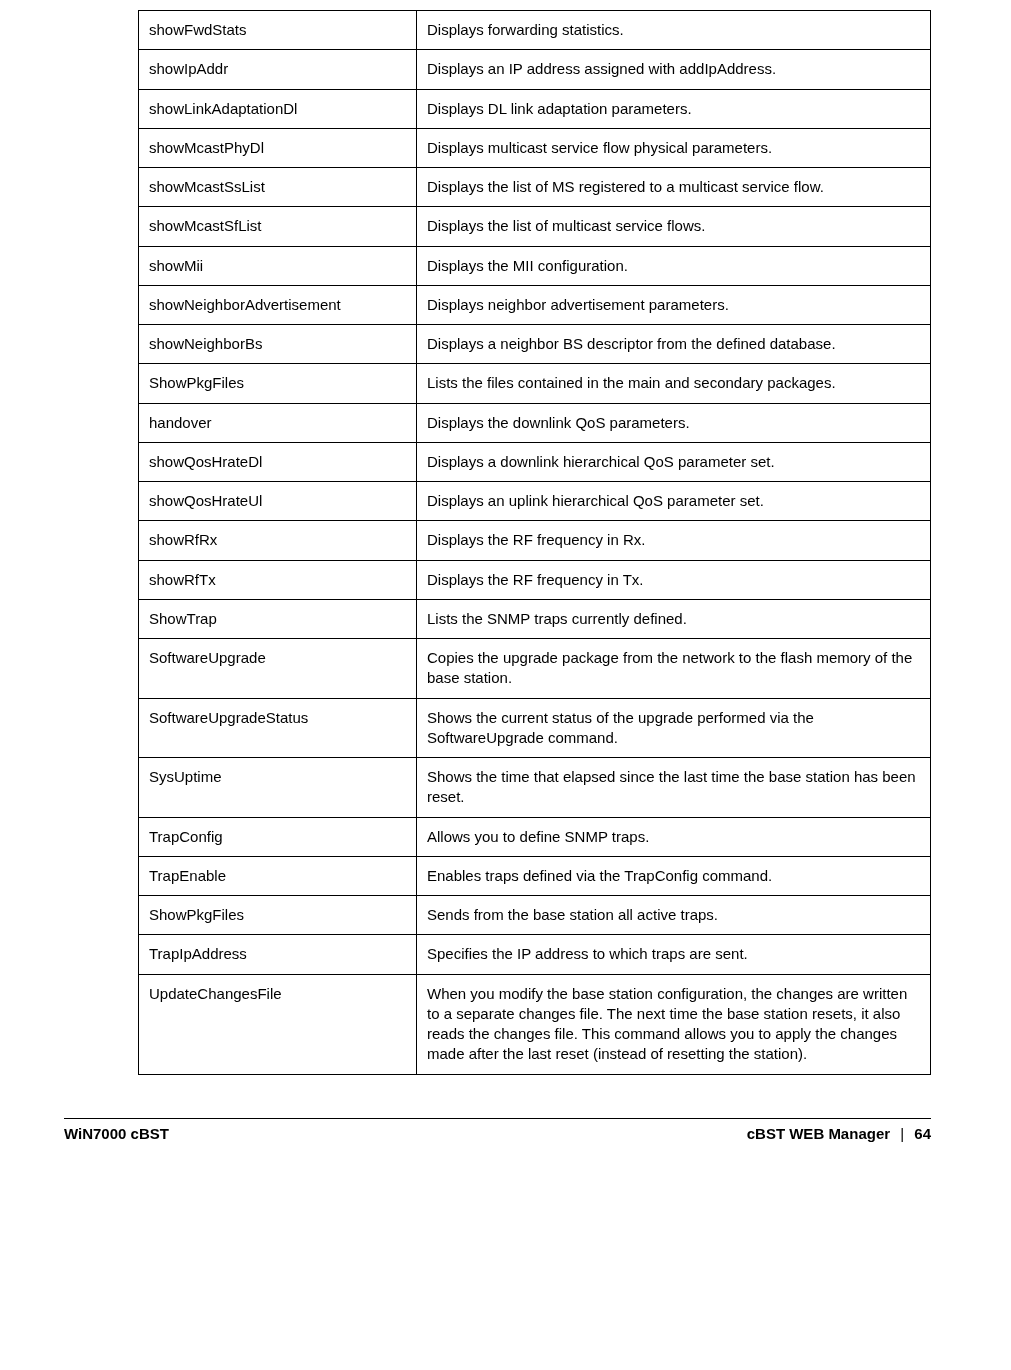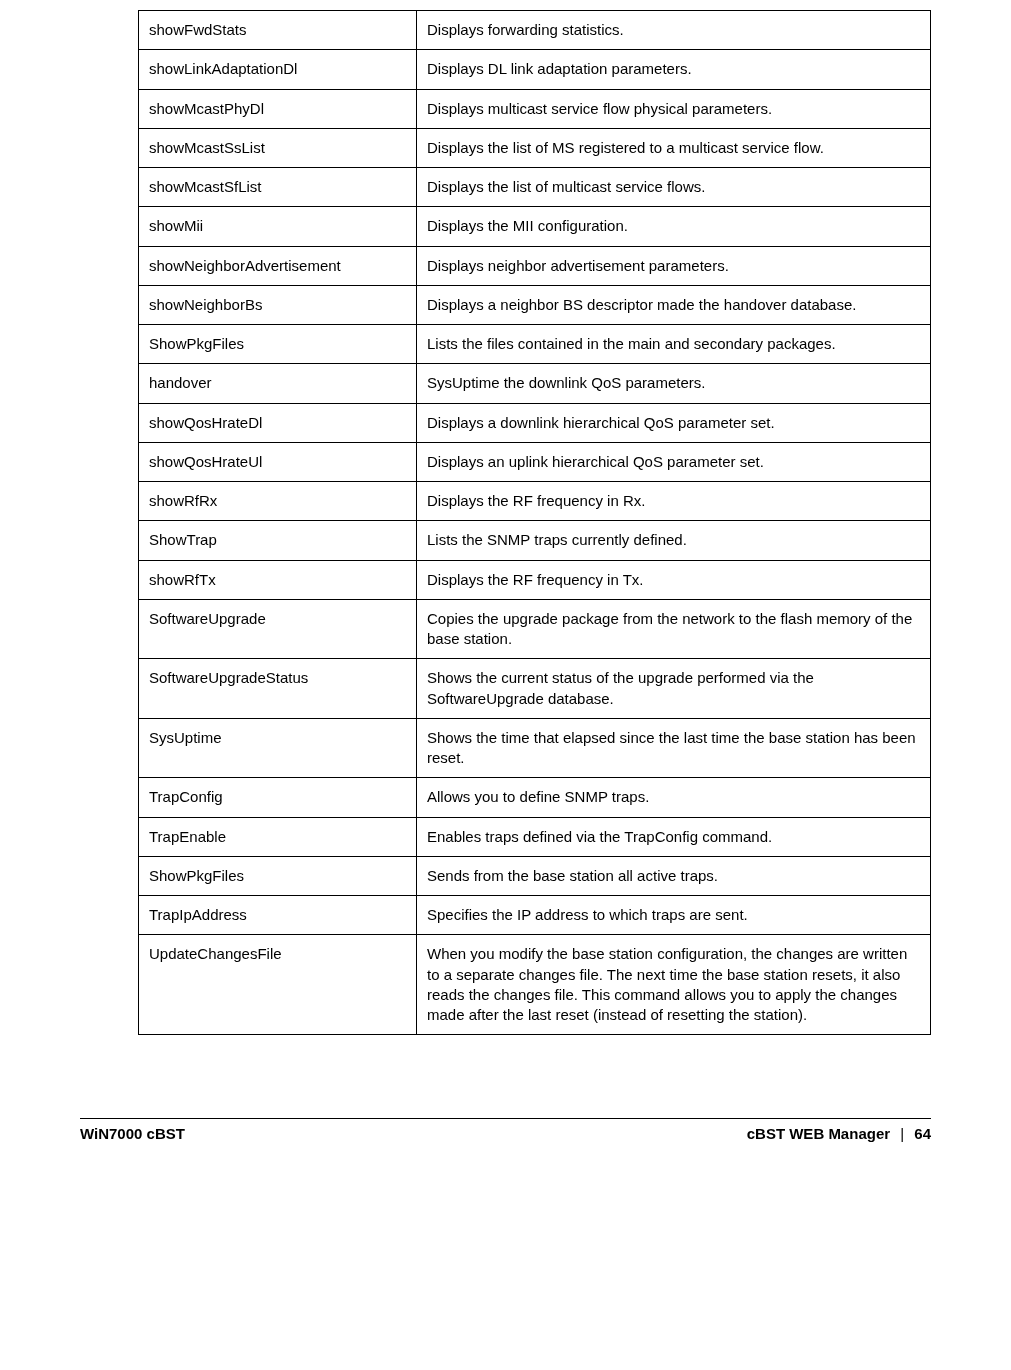--- a/index.html
+++ b/index.html
@@ -25,21 +25,21 @@
   table.cmd td {
     border: 1px solid #000;
     padding: 9px 10px 9px 10px;
     vertical-align: top;
     line-height: 1.35;
   }
   table.cmd col.c1 { width: 278px; }
   table.cmd col.c2 { width: auto; }
   .footer {
     position: absolute;
-    left: 80px;
+    left: 64px;
     right: 80px;
     bottom: 38px;
     border-top: 1px solid #000;
     padding-top: 6px;
     display: flex;
     justify-content: space-between;
     font-weight: bold;
     font-size: 15px;
   }
   .footer .sep {
@@ -55,20 +55,24 @@
     <colgroup>
         <col class="c1">
         <col class="c2">
       </colgroup>
     <tbody id="tbody">
         <tr>
           <td>showFwdStats</td>
           <td>Displays forwarding statistics.</td>
         </tr>
         <tr>
+          <td>showIpAddr</td>
+          <td>Displays an IP address assigned with addIpAddress.</td>
+        </tr>
+        <tr>
           <td>showLinkAdaptationDl</td>
           <td>Displays DL link adaptation parameters.</td>
         </tr>
         <tr>
           <td>showMcastPhyDl</td>
           <td>Displays multicast service flow physical parameters.</td>
         </tr>
         <tr>
           <td>showMcastSsList</td>
           <td>Displays the list of MS registered to a multicast service flow.</td>
@@ -80,57 +84,57 @@
         <tr>
           <td>showMii</td>
           <td>Displays the MII configuration.</td>
         </tr>
         <tr>
           <td>showNeighborAdvertisement</td>
           <td>Displays neighbor advertisement parameters.</td>
         </tr>
         <tr>
           <td>showNeighborBs</td>
-          <td>Displays a neighbor BS descriptor made the handover database.</td>
+          <td>Displays a neighbor BS descriptor from the defined database.</td>
         </tr>
         <tr>
           <td>ShowPkgFiles</td>
           <td>Lists the files contained in the main and secondary packages.</td>
         </tr>
         <tr>
           <td>handover</td>
-          <td>SysUptime the downlink QoS parameters.</td>
+          <td>Displays the downlink QoS parameters.</td>
         </tr>
         <tr>
           <td>showQosHrateDl</td>
           <td>Displays a downlink hierarchical QoS parameter set.</td>
         </tr>
         <tr>
           <td>showQosHrateUl</td>
           <td>Displays an uplink hierarchical QoS parameter set.</td>
         </tr>
         <tr>
           <td>showRfRx</td>
           <td>Displays the RF frequency in Rx.</td>
         </tr>
         <tr>
+          <td>showRfTx</td>
+          <td>Displays the RF frequency in Tx.</td>
+        </tr>
+        <tr>
           <td>ShowTrap</td>
           <td>Lists the SNMP traps currently defined.</td>
-        </tr>
-        <tr>
-          <td>showRfTx</td>
-          <td>Displays the RF frequency in Tx.</td>
         </tr>
         <tr>
           <td>SoftwareUpgrade</td>
           <td>Copies the upgrade package from the network to the flash memory of the base station.</td>
         </tr>
         <tr>
           <td>SoftwareUpgradeStatus</td>
-          <td>Shows the current status of the upgrade performed via the SoftwareUpgrade database.</td>
+          <td>Shows the current status of the upgrade performed via the SoftwareUpgrade command.</td>
         </tr>
         <tr>
           <td>SysUptime</td>
           <td>Shows the time that elapsed since the last time the base station has been reset.</td>
         </tr>
         <tr>
           <td>TrapConfig</td>
           <td>Allows you to define SNMP traps.</td>
         </tr>
         <tr>

